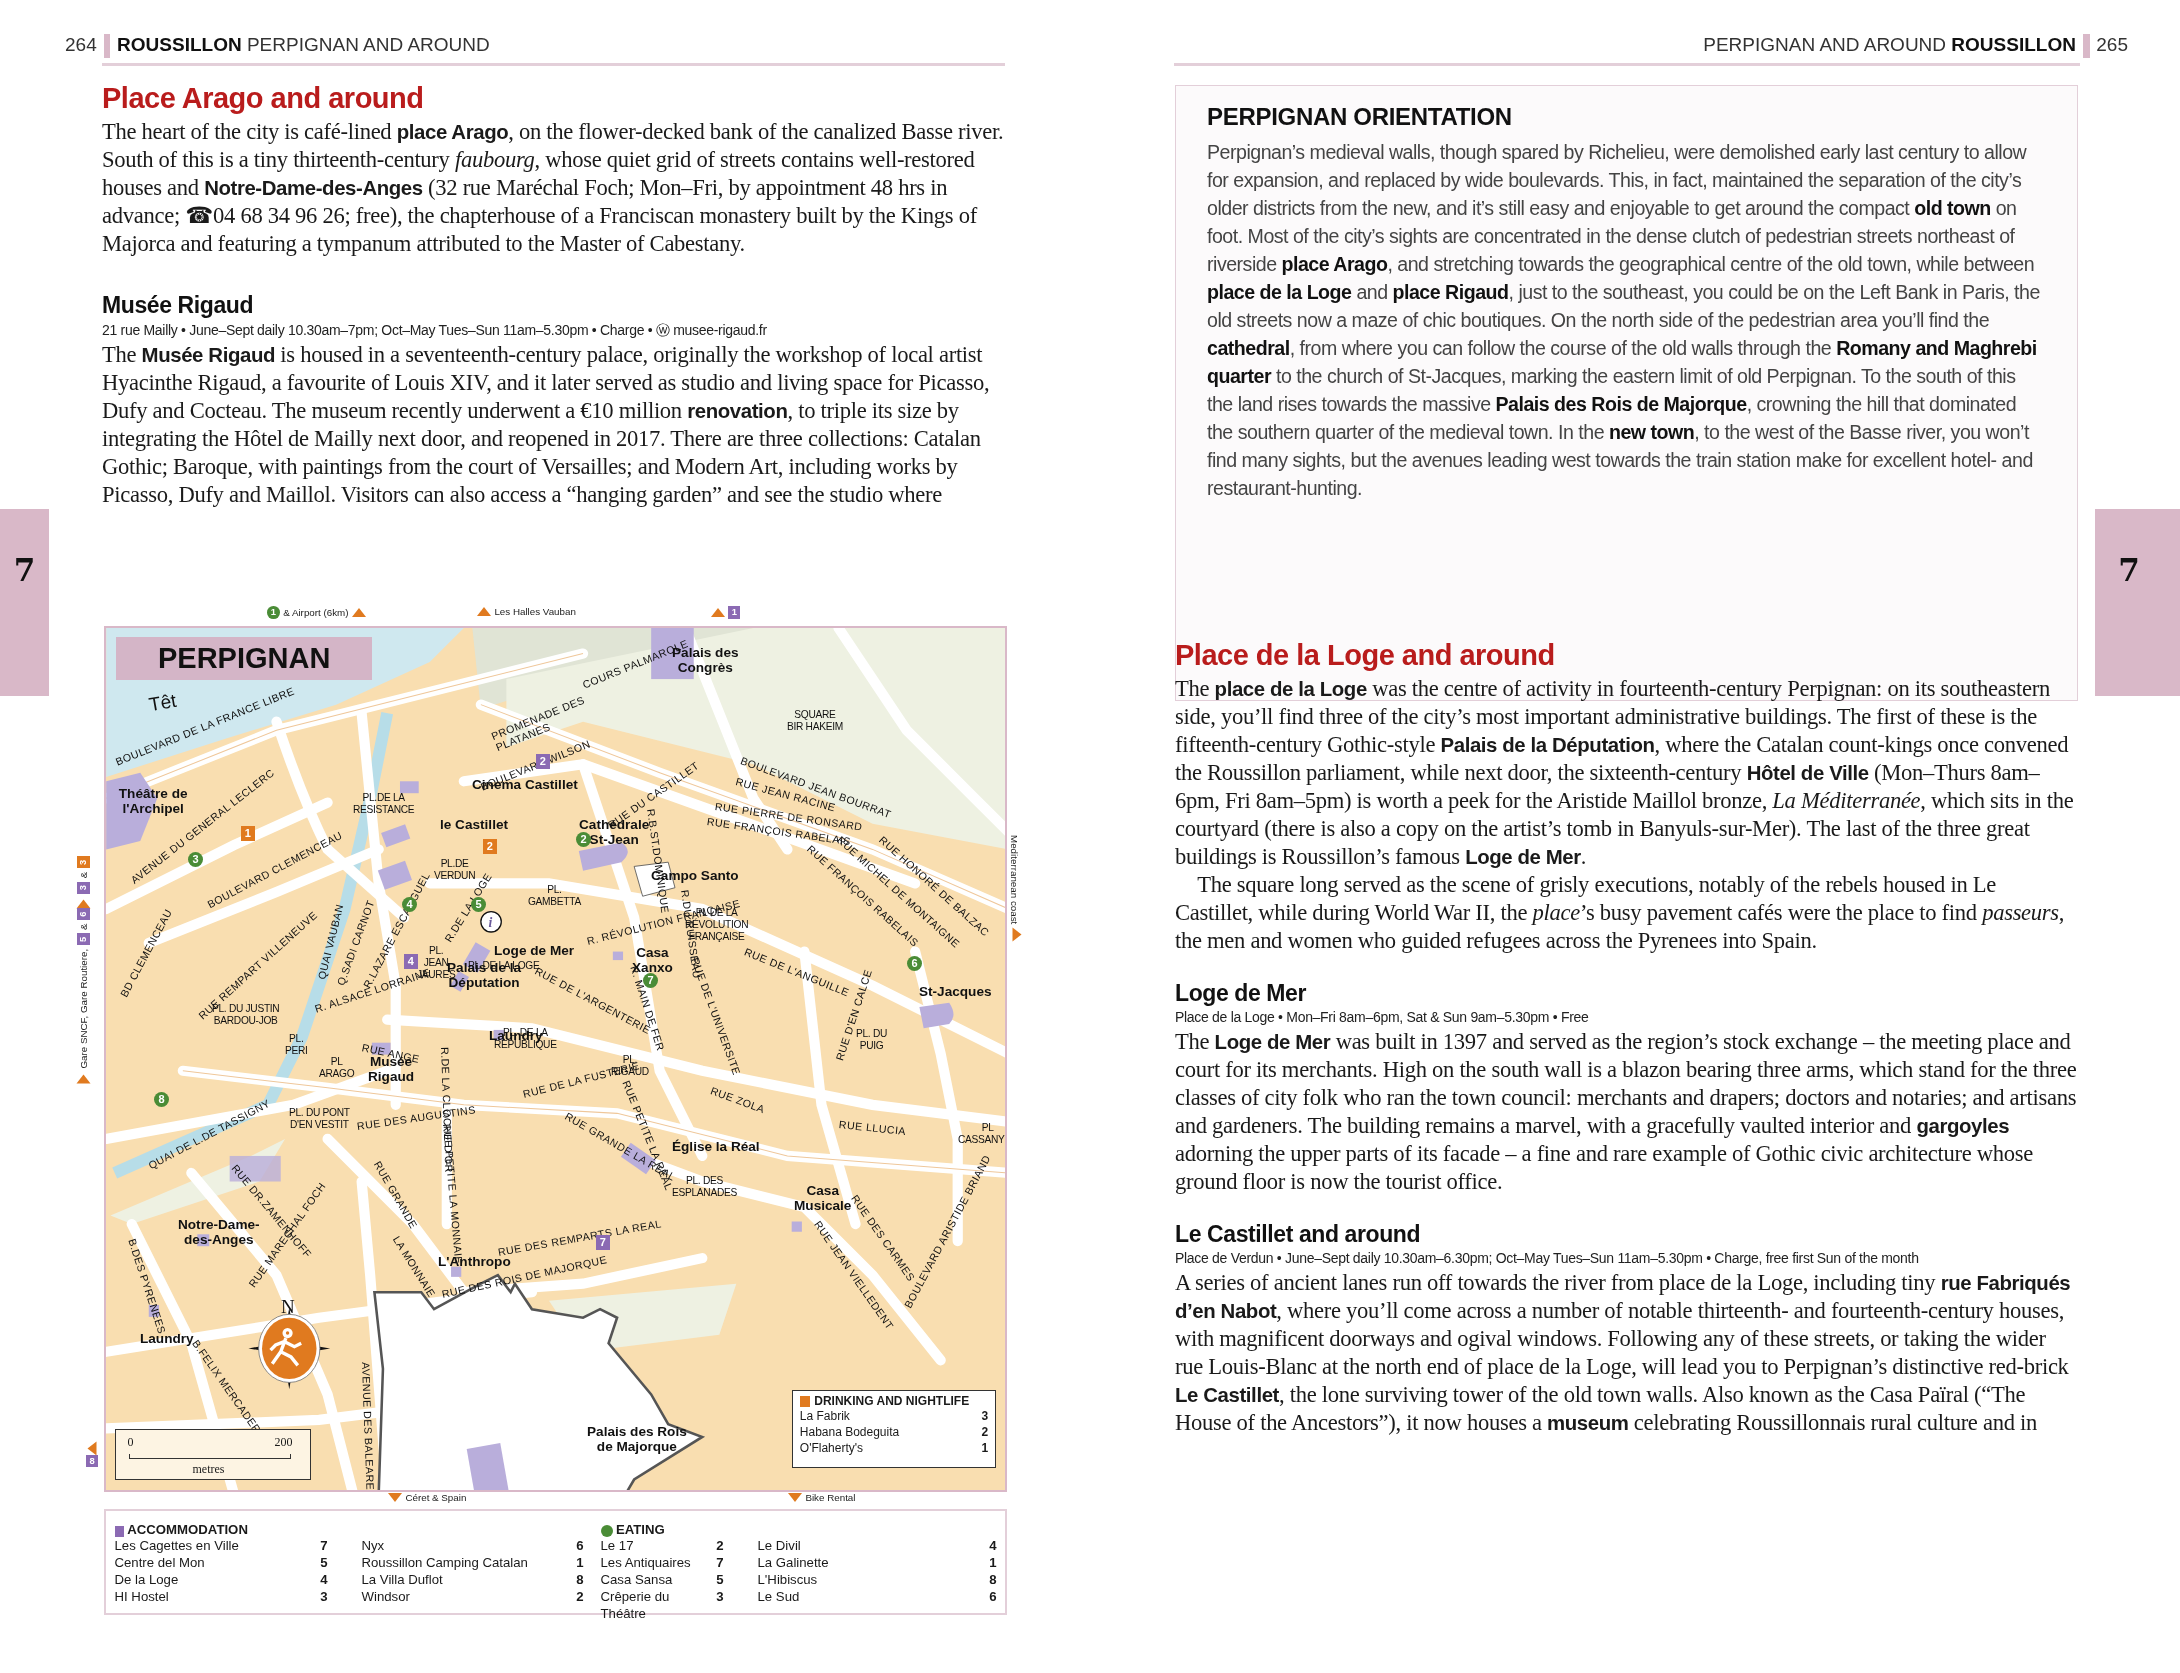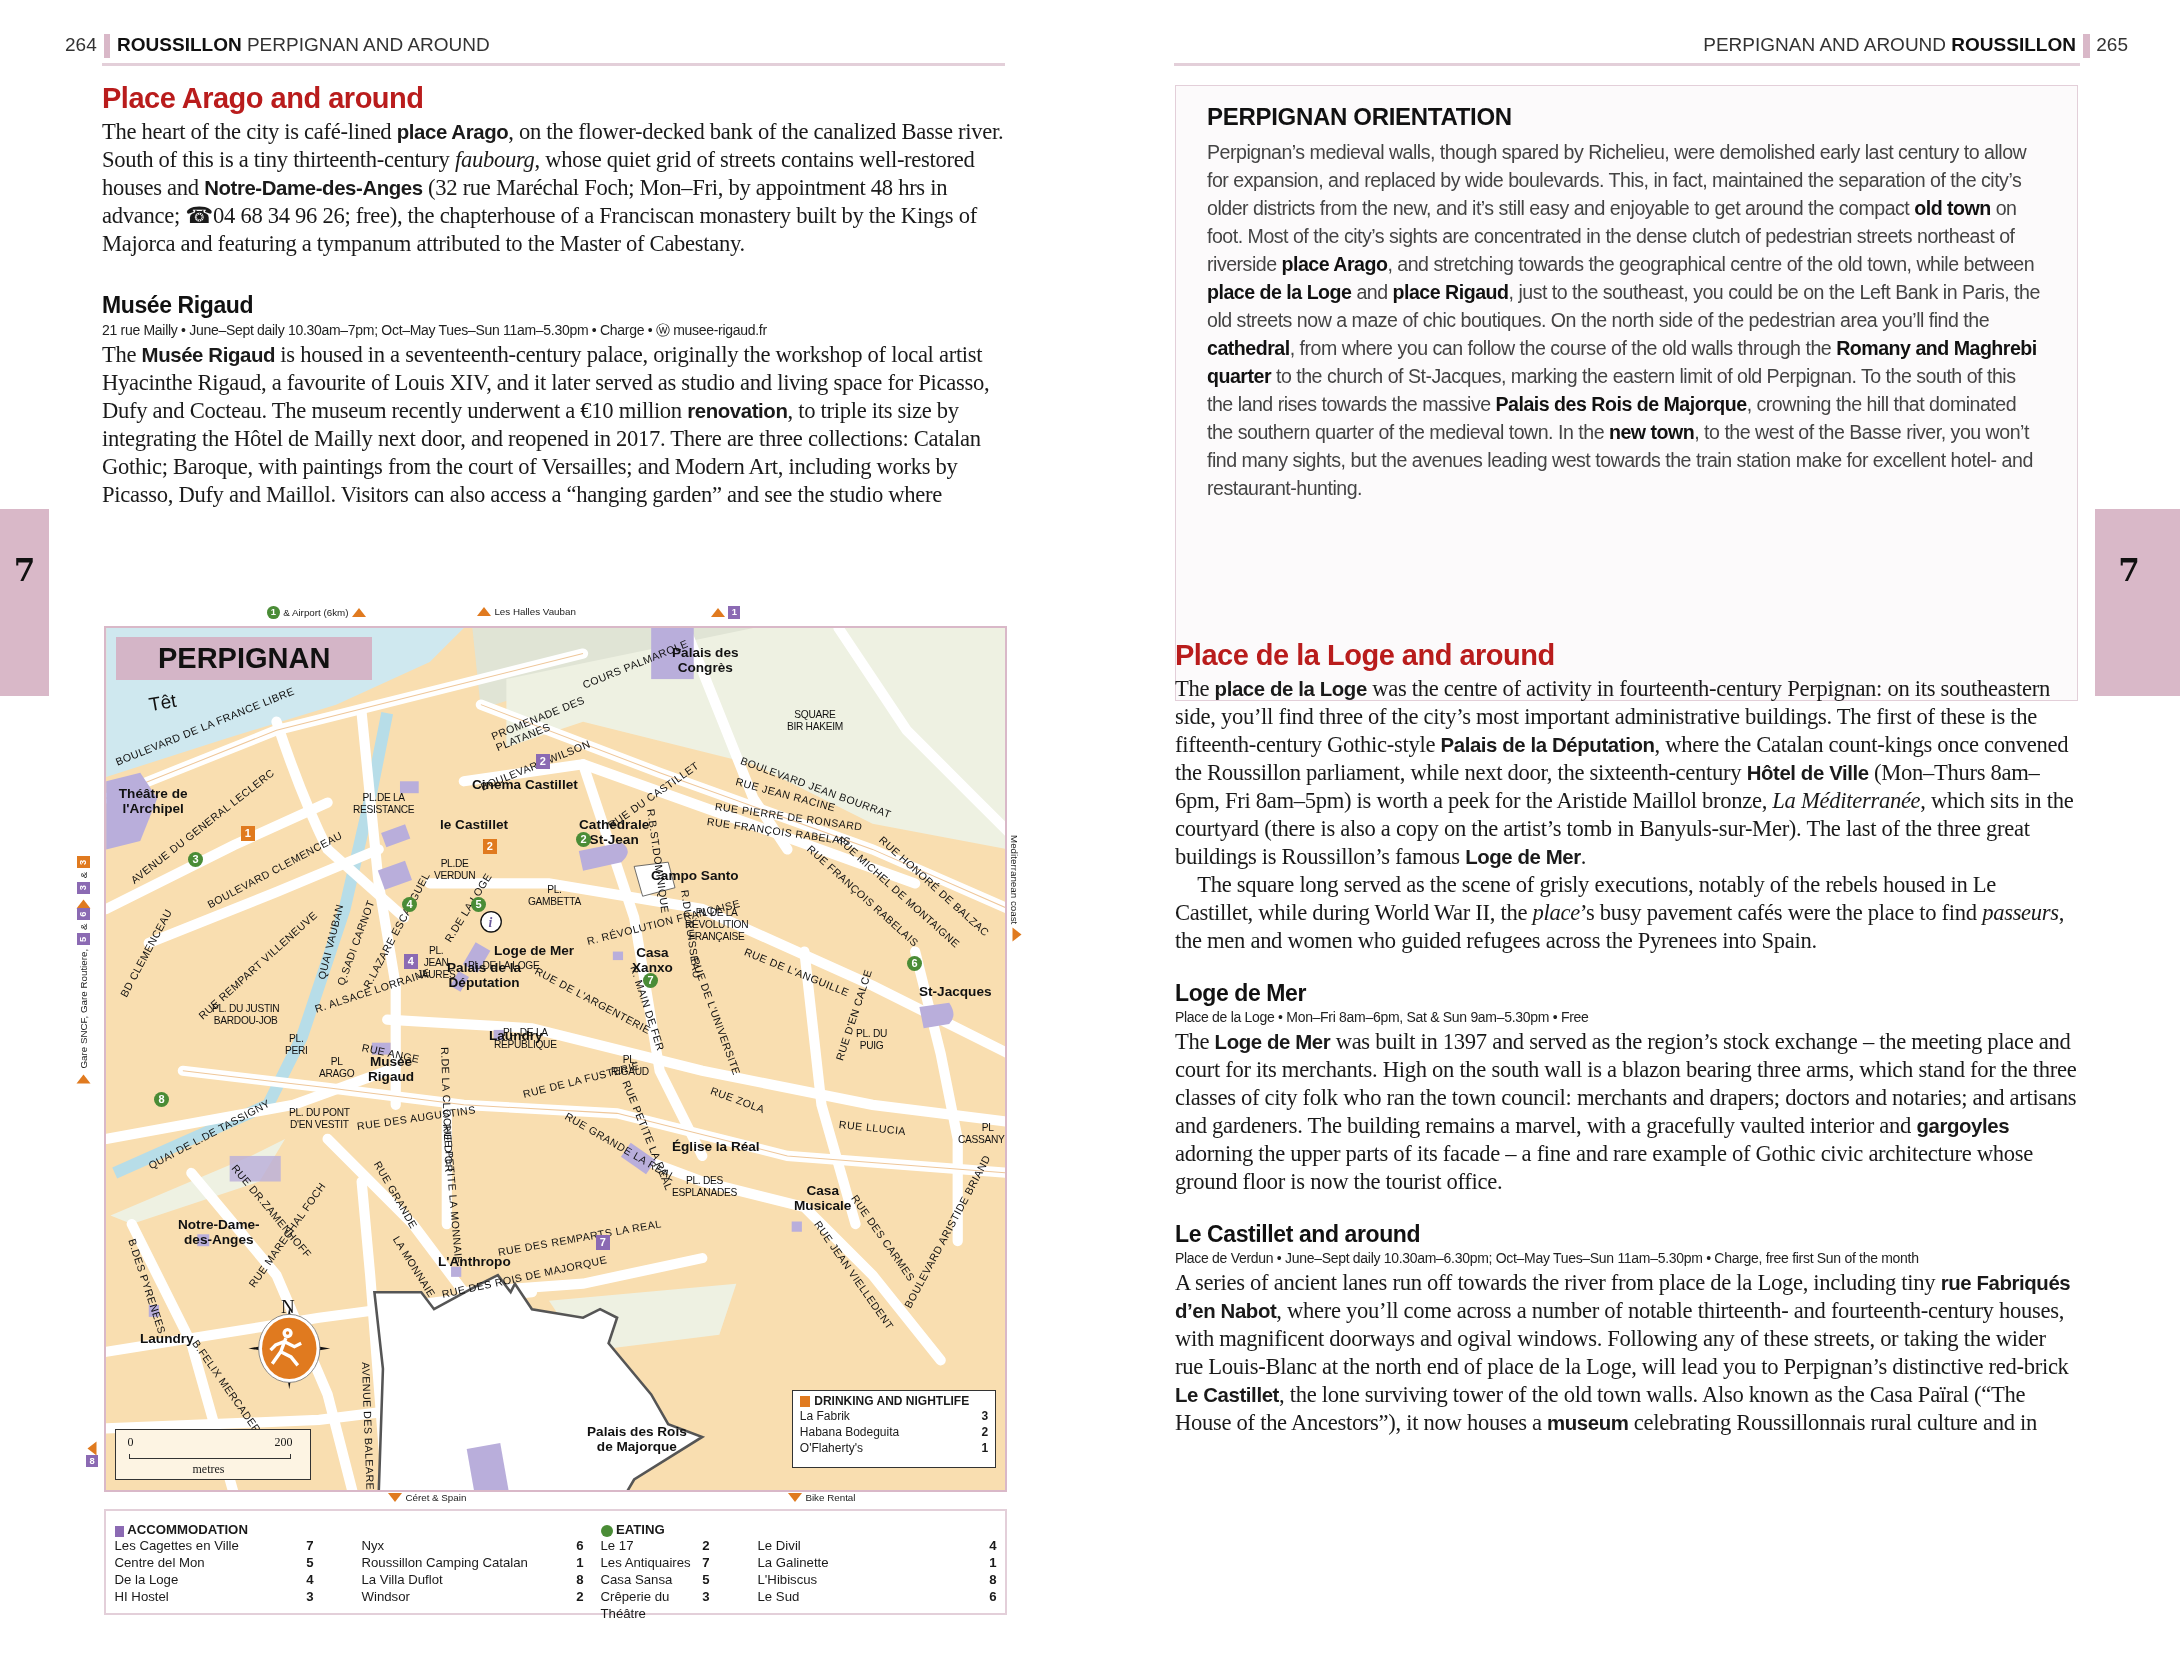--- a/index.html
+++ b/index.html
@@ -40,21 +40,21 @@
 .drink-box{position:absolute;left:686px;top:762px;width:204px;height:78px;border:1.3px solid #333;background:#fff;padding:3.4px 6.8px;font-family:"Liberation Sans",sans-serif;font-size:12px}
 .drink-box .hd{font-weight:bold;display:flex;align-items:center;gap:4.3px;font-size:12px}
 .drink-box .hd i{display:inline-block;width:10.2px;height:11px;background:#e07a1f}
 .row{display:flex;justify-content:space-between;line-height:16px}
 .row .n{font-weight:bold}
 .scale{position:absolute;left:8.5px;top:801px;width:196px;height:51px;border:1.3px solid #333;background:#fdf4e3;font-family:"Liberation Serif",serif;font-size:12px}
 .legend{position:absolute;left:104px;top:1509px;width:903px;height:106px;border:2.6px solid #e3cfd9;background:#fff;padding:6.8px 8.5px;font-family:"Liberation Sans",sans-serif;font-size:13.2px;display:grid;grid-template-columns:247px 239px 1fr 239px;column-gap:0}
 .legend .hd{font-weight:bold;display:flex;align-items:flex-end;gap:3.4px;font-size:13.2px;height:19px}
 .legend .sq{width:9.4px;height:11px;background:#8b6ab3;display:inline-block}
 .legend .ci{width:12px;height:12px;background:#4a8c36;border-radius:50%;display:inline-block}
-.legend .row{padding-right:48px;line-height:17px}
+.legend .row{padding-right:34px;line-height:17px}
 .legend .col2 .row{padding-right:17px}
 </style>
 </head>
 <body>
 
 <div class="run run-left">
   <span>264</span><span class="pgbar"></span><b>ROUSSILLON</b><span> PERPIGNAN AND AROUND</span>
 </div>
 <div class="rule" style="left:102px;width:903px"></div>
 <div class="thumb" style="left:0;top:509px">7</div>

